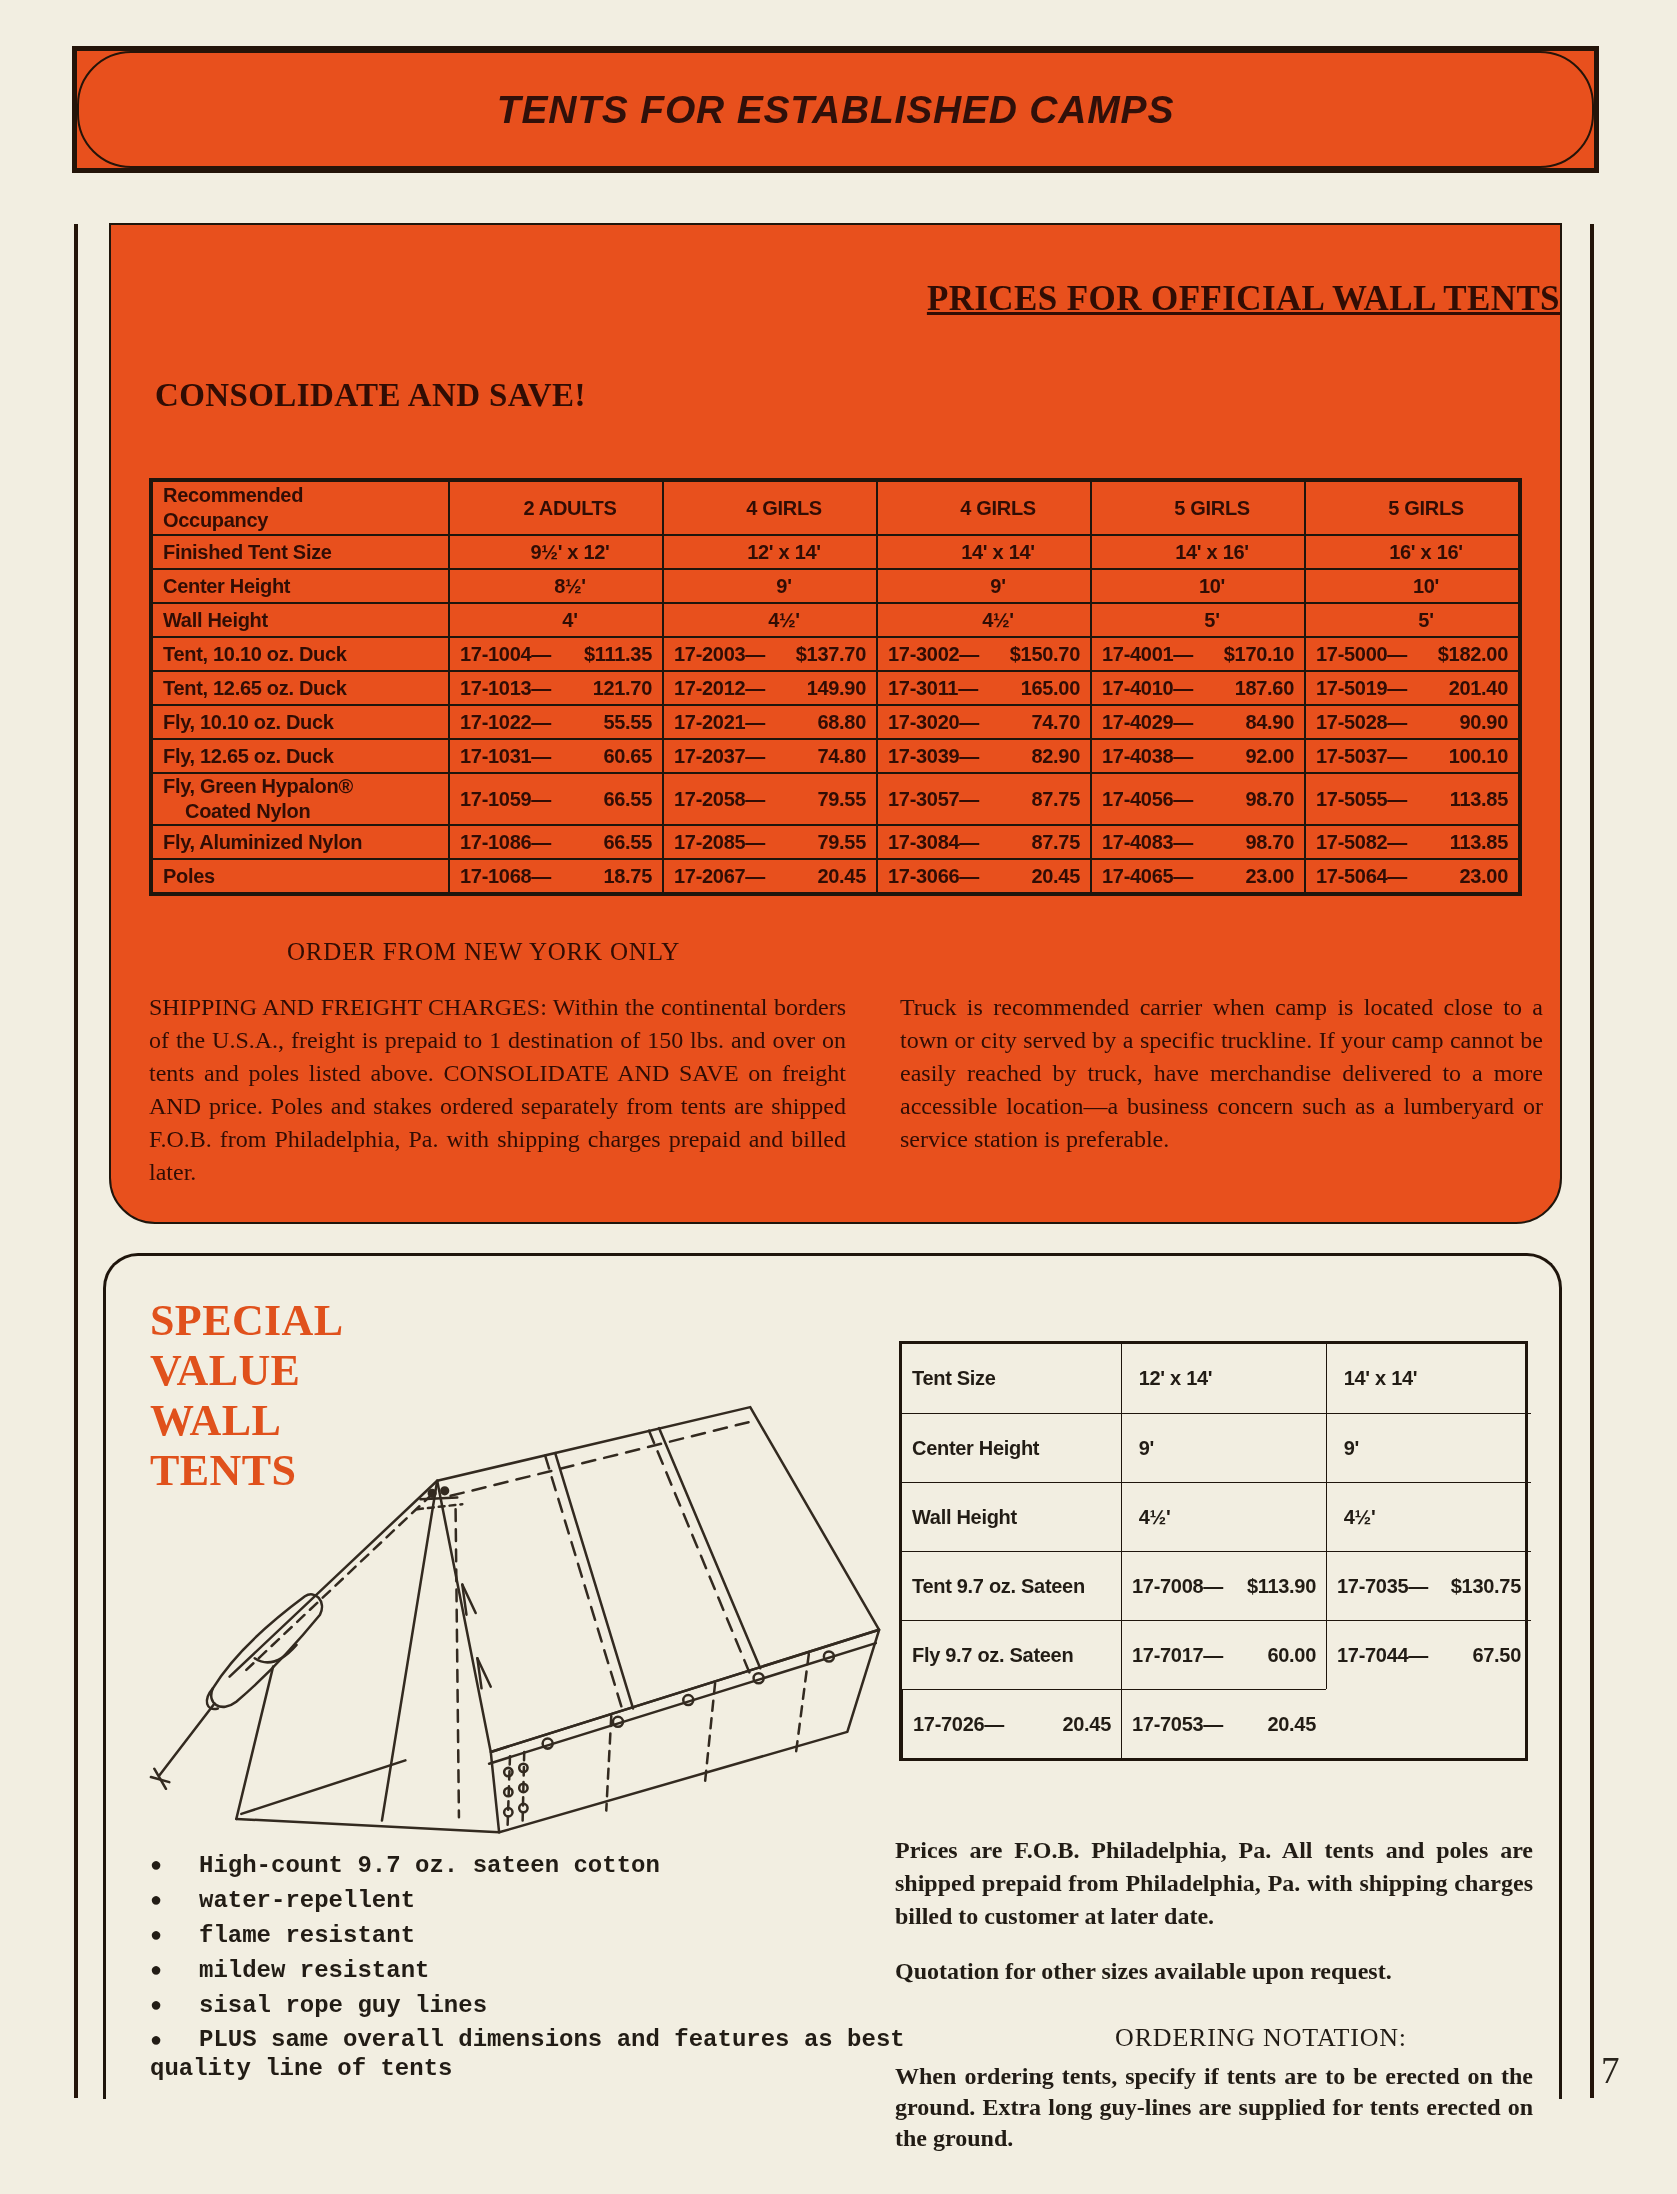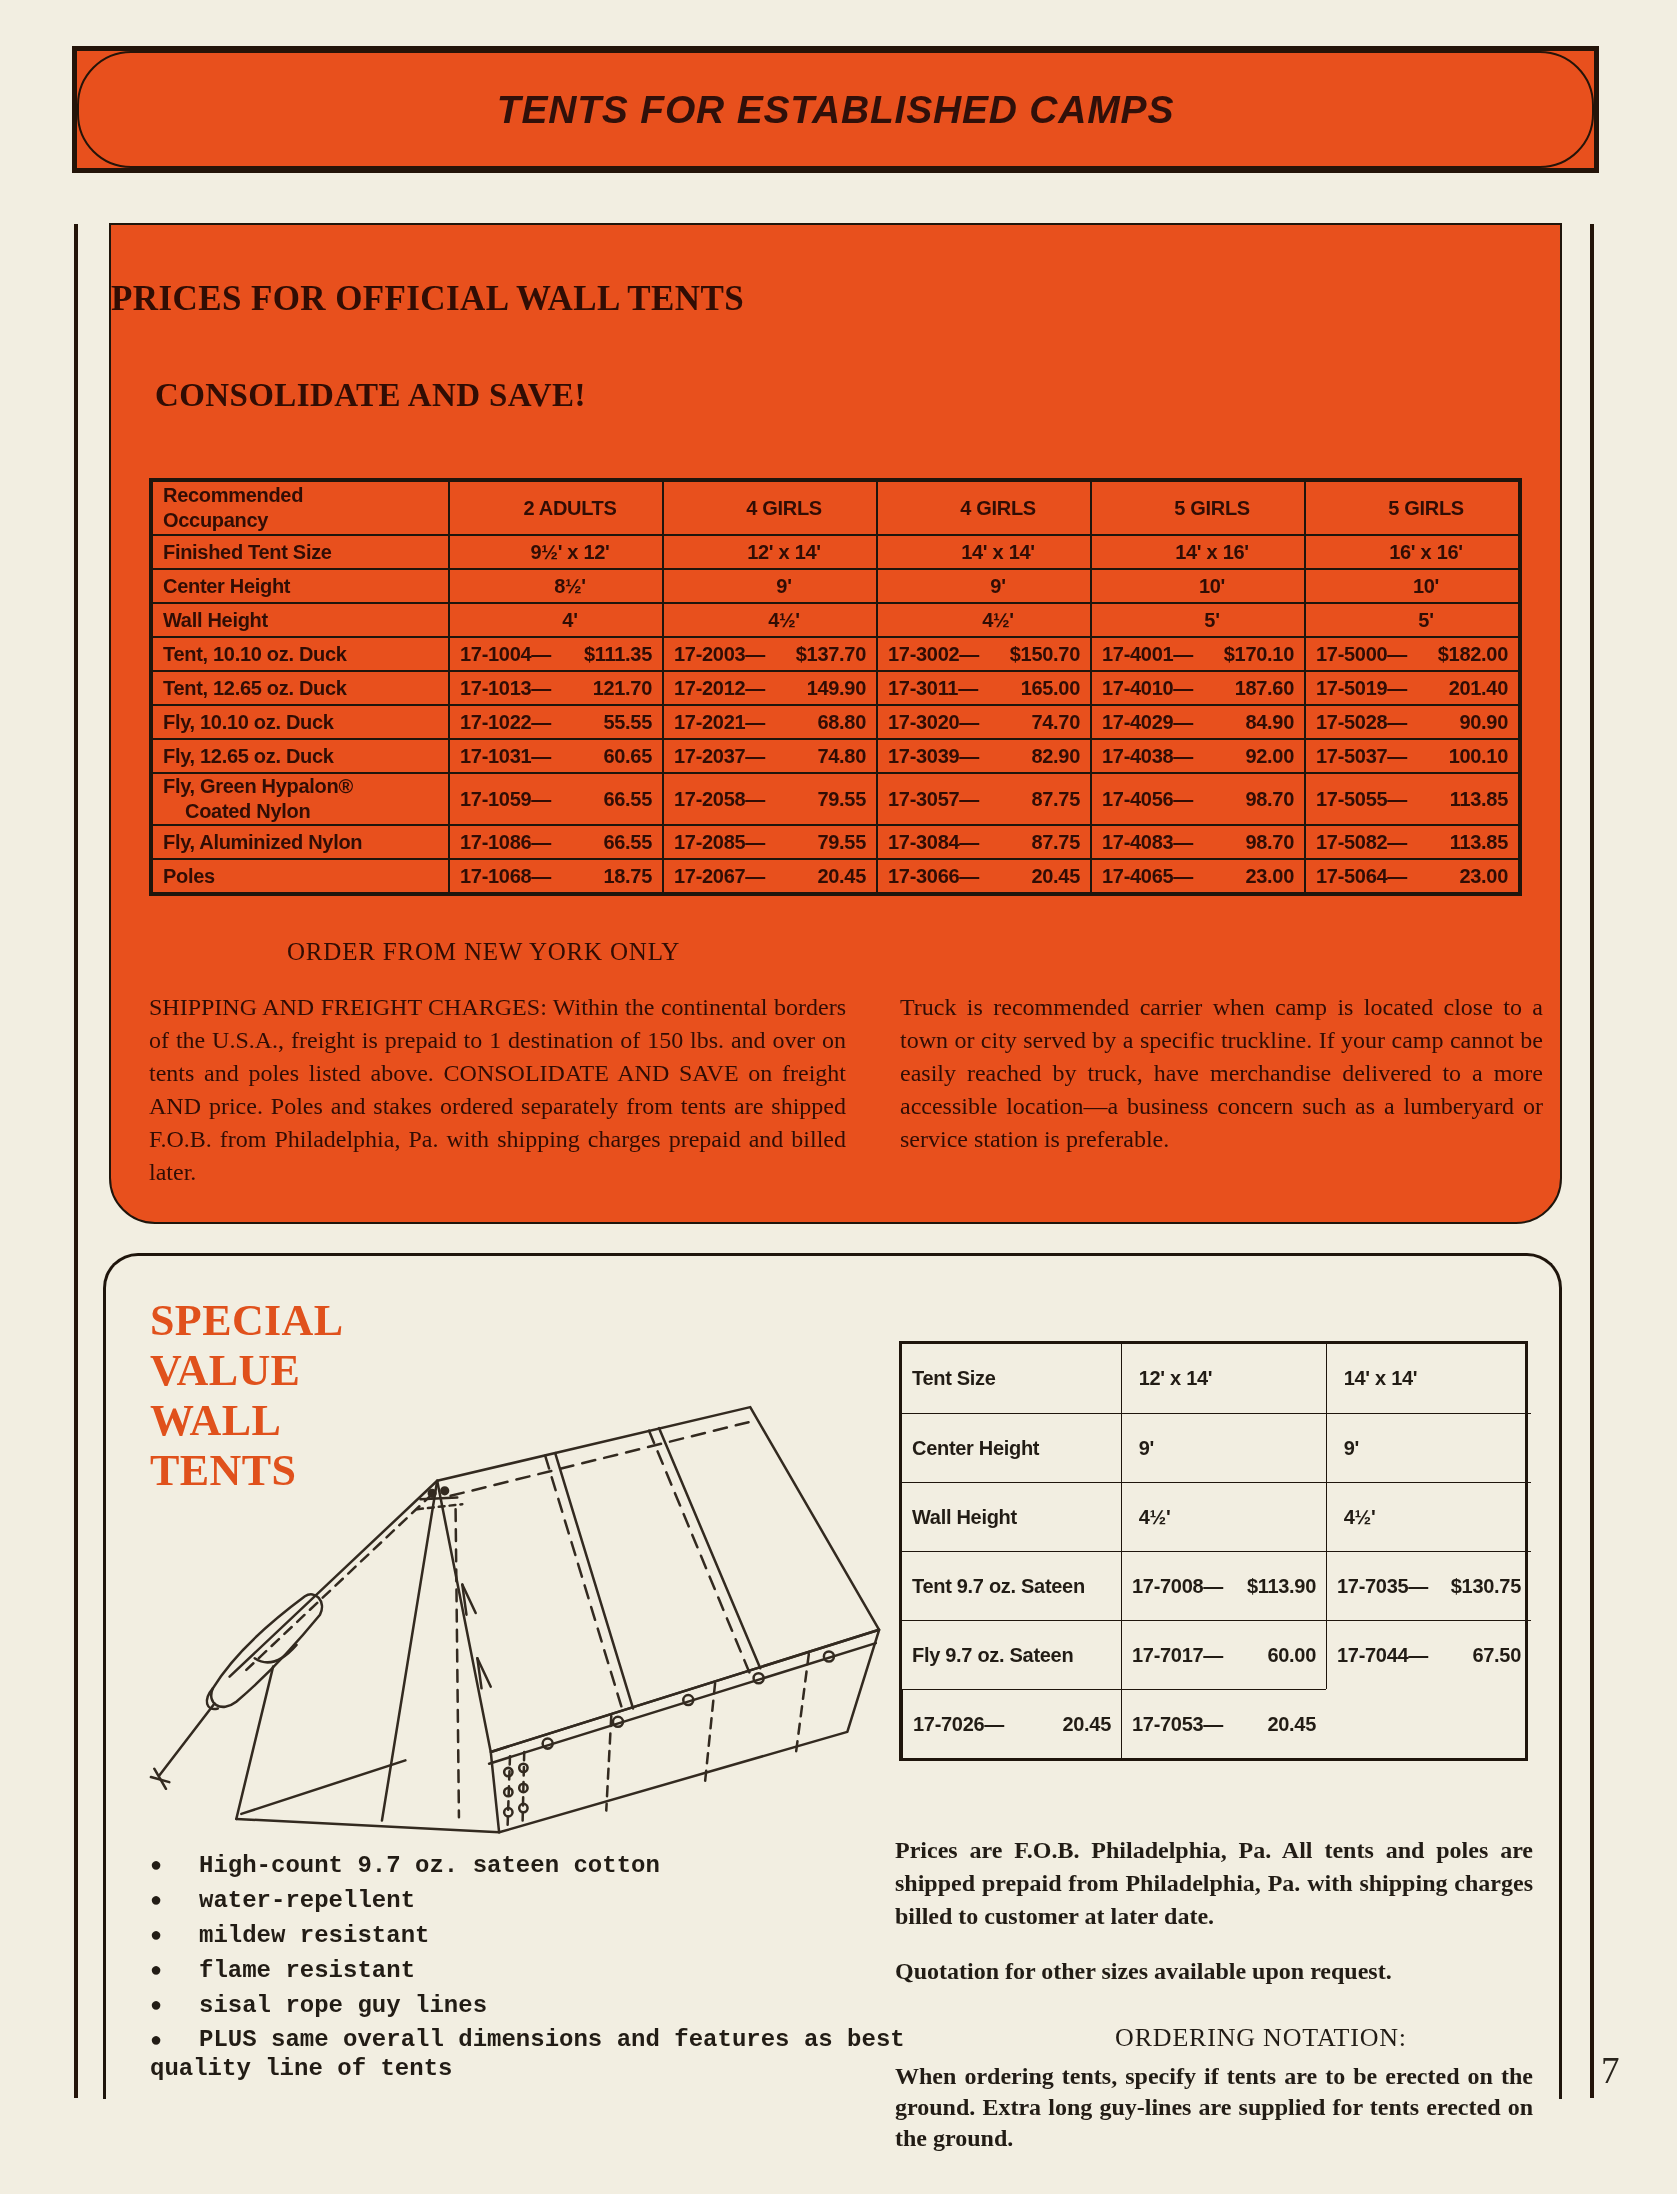--- a/index.html
+++ b/index.html
@@ -42,22 +42,22 @@
   .orange-box{
     position:absolute;left:109px;top:223px;width:1453px;height:1001px;
     background:var(--orange,#e8501d);
     border:2.5px solid #1f150c;
     border-radius:0 0 46px 46px;
     box-sizing:border-box;
     color:var(--inkOrange,#310d04);
   }
   .pheading{
     position:absolute;left:0;right:0;top:54px;margin:0;
-    text-align:left;
-    font-size:35px;font-weight:bold;letter-spacing:0.4px;
+    text-align:right;
+    font-size:35px;font-weight:bold;letter-spacing:0.4px;text-decoration:underline;
   }
   .promo1{
     position:absolute;left:44px;top:152px;
     font-size:33px;font-weight:bold;letter-spacing:0.4px;
   }
   .promo2{
     position:absolute;left:40px;top:196px;width:1373px;
     font-size:32px;font-weight:bold;letter-spacing:0.2px;
   }
 
@@ -484,22 +484,22 @@
         </div>
         <div class="cell pair">
           <span>17-7053—</span>
           <span>20.45</span>
         </div>
       </div>
 
     <div class="bullets">
       <div class="bullet"><span class="dot">●</span><span>High-count 9.7 oz. sateen cotton</span></div>
       <div class="bullet"><span class="dot">●</span><span>water-repellent</span></div>
+      <div class="bullet"><span class="dot">●</span><span>flame resistant</span></div>
       <div class="bullet"><span class="dot">●</span><span>mildew resistant</span></div>
-      <div class="bullet"><span class="dot">●</span><span>flame resistant</span></div>
       <div class="bullet"><span class="dot">●</span><span>sisal rope guy lines</span></div>
       <div class="bullet"><span class="dot">●</span><span>PLUS same overall dimensions and features as best quality line of tents</span></div>
     </div>
 
     <p class="fob">Prices are F.O.B. Philadelphia, Pa. All tents and poles are shipped prepaid from Philadelphia, Pa. with shipping charges billed to customer at later date.</p>
     <p class="quote">Quotation for other sizes available upon request.</p>
     <div class="ord-head">ORDERING NOTATION:</div>
     <p class="ord-text">When ordering tents, specify if tents are to be erected on the ground. Extra long guy-lines are supplied for tents erected on the ground.</p>
   </section>
 

